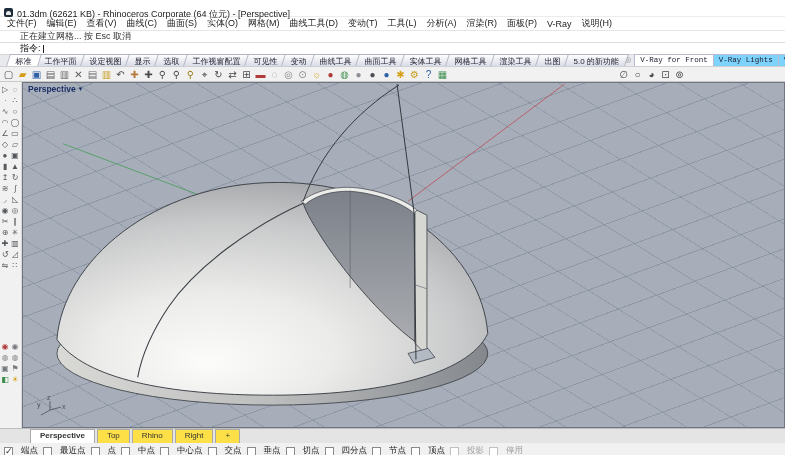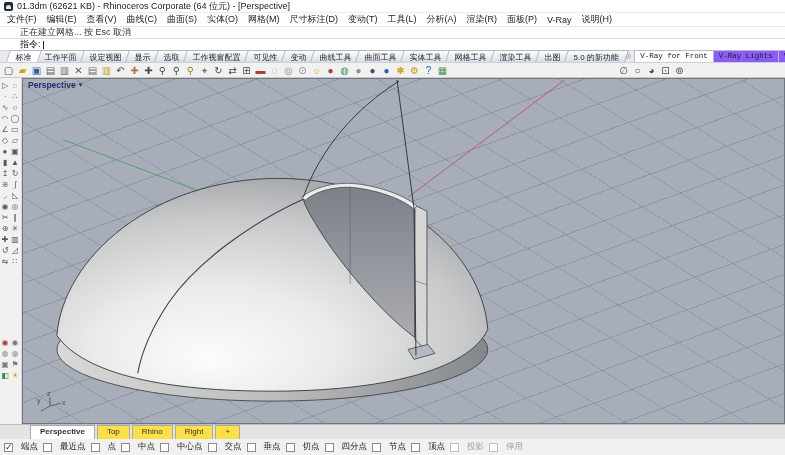--- a/index.html
+++ b/index.html
@@ -5,22 +5,22 @@
   html,body{margin:0;padding:0}
   body{
     width:785px;height:455px;overflow:hidden;background:#f0f0f0;
     font-family:"Liberation Sans","DejaVu Sans",sans-serif;
     -webkit-font-smoothing:antialiased;
   }
   *{box-sizing:border-box}
   i{font-style:normal}
 
   
-  .titlebar{height:13px;background:#ffffff;display:flex;align-items:center;gap:4px;
-    padding:0 4px;font-size:9px;color:#222;white-space:nowrap;border-bottom:1px solid #ececec}
+  .titlebar{height:13px;background:#ffffff;display:flex;align-items:flex-start;gap:4px;
+    padding:8px 4px;font-size:9px;color:#222;white-space:nowrap;border-bottom:1px solid #ececec}
   .appicon{width:9px;height:9px;background:#1d2c3a;border-radius:2px;position:relative;flex:0 0 auto}
   .appicon:after{content:"";position:absolute;left:2px;top:3px;width:5px;height:4px;
     background:#e8e8e8;border-radius:3px 3px 0 0}
 
   
   .menubar{height:14px;background:#ffffff;display:flex;align-items:center;font-size:9px;
     color:#222;white-space:nowrap;border-bottom:1px solid #e6e6e6;padding-left:2px}
   .menuitem{padding:0 5px;cursor:default}
 
   
@@ -36,21 +36,21 @@
   .tabs{display:flex;align-items:flex-end;padding-left:8px}
   .tab{display:inline-block;padding:1px 7px 0 7px;height:12px;
     background:linear-gradient(#fdfdfe,#d9dde7);border:1px solid #b3b8c4;border-bottom:none;
     transform:skewX(-18deg);margin-right:-3px;cursor:default}
   .tab>i{display:inline-block;transform:skewX(18deg)}
   .tab.active{background:#ffffff;position:relative;z-index:2}
   .tabrow-right{margin-left:auto;display:flex;align-items:flex-end;gap:4px;padding-right:2px}
   .gearmini{font-size:8px;color:#8a8e99;line-height:12px}
   .vtabs{display:flex;align-items:flex-end}
   .vtab{font-family:"Liberation Mono","DejaVu Sans Mono",monospace;font-size:7.5px;
-    padding:1px 5px 0 5px;height:12px;background:#8b5cf6;border:1px solid #b9b9cf;
+    padding:1px 5px 0 5px;height:12px;background:#7dd3fc;border:1px solid #b9b9cf;
     border-bottom:none;margin-left:-1px;color:#223;cursor:default}
   .vtab.active{background:#ffffff;z-index:2;position:relative}
 
   
   .toolrow{height:15px;background:#f1f1f1;display:flex;align-items:center;position:relative;
     border-bottom:1px solid #c9c9c9;padding-left:2px}
   .tgroup{display:flex;align-items:center;gap:1px}
   .tbicon{width:13px;height:13px;display:flex;align-items:center;justify-content:center;
     font-size:10px;line-height:13px;cursor:default;border-radius:2px}
   .vraytools{position:absolute;left:617px;top:1px;display:flex;gap:1px}
@@ -100,21 +100,21 @@
 
 <div class="menubar">
 
 <span class="menuitem">文件(F)</span>
     <span class="menuitem">编辑(E)</span>
     <span class="menuitem">查看(V)</span>
     <span class="menuitem">曲线(C)</span>
     <span class="menuitem">曲面(S)</span>
     <span class="menuitem">实体(O)</span>
     <span class="menuitem">网格(M)</span>
-    <span class="menuitem">尺寸标注(D)</span>
+    <span class="menuitem">曲线工具(D)</span>
     <span class="menuitem">变动(T)</span>
     <span class="menuitem">工具(L)</span>
     <span class="menuitem">分析(A)</span>
     <span class="menuitem">渲染(R)</span>
     <span class="menuitem">面板(P)</span>
     <span class="menuitem">V-Ray</span>
     <span class="menuitem">说明(H)</span>
   </div>
 
 <div class="cmdhist">

